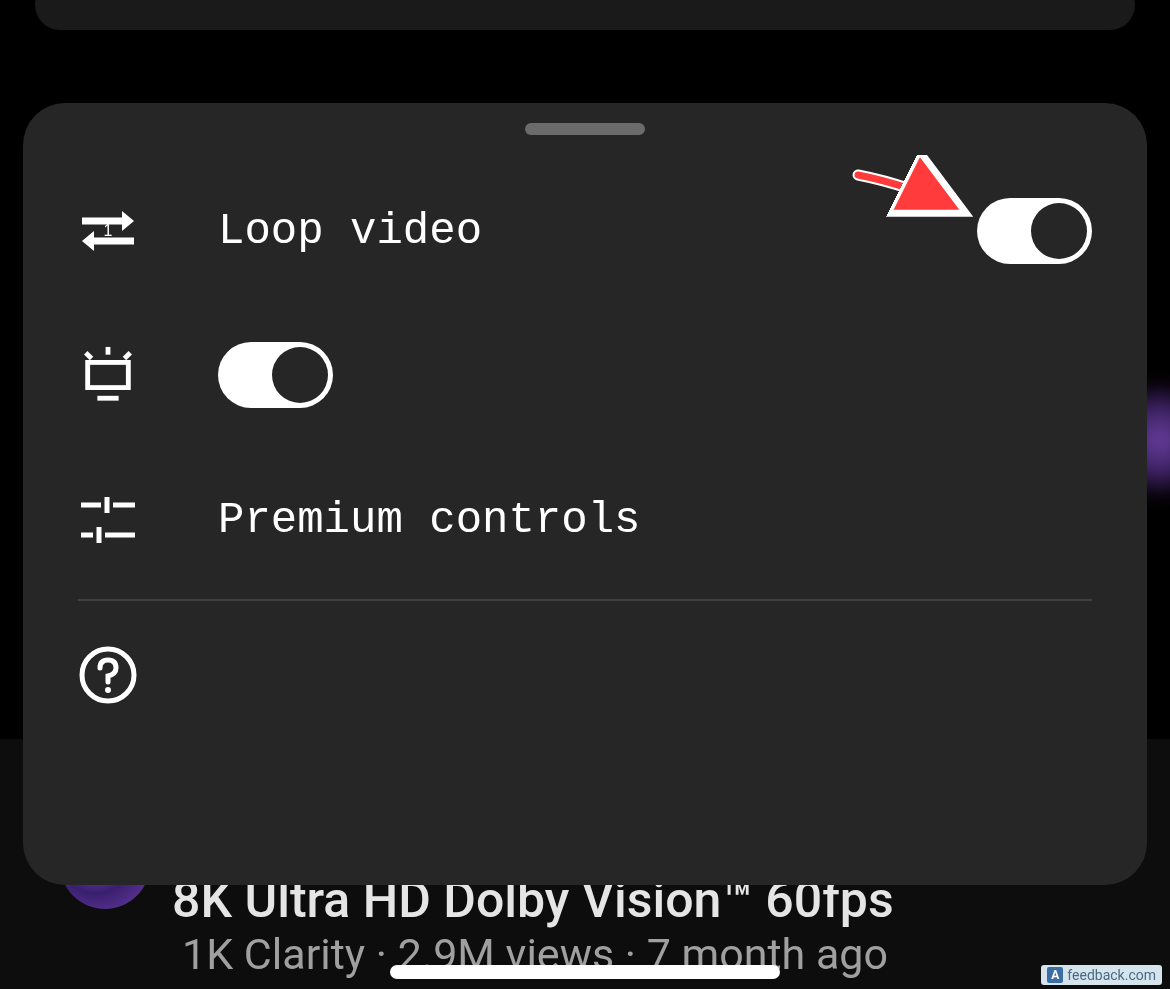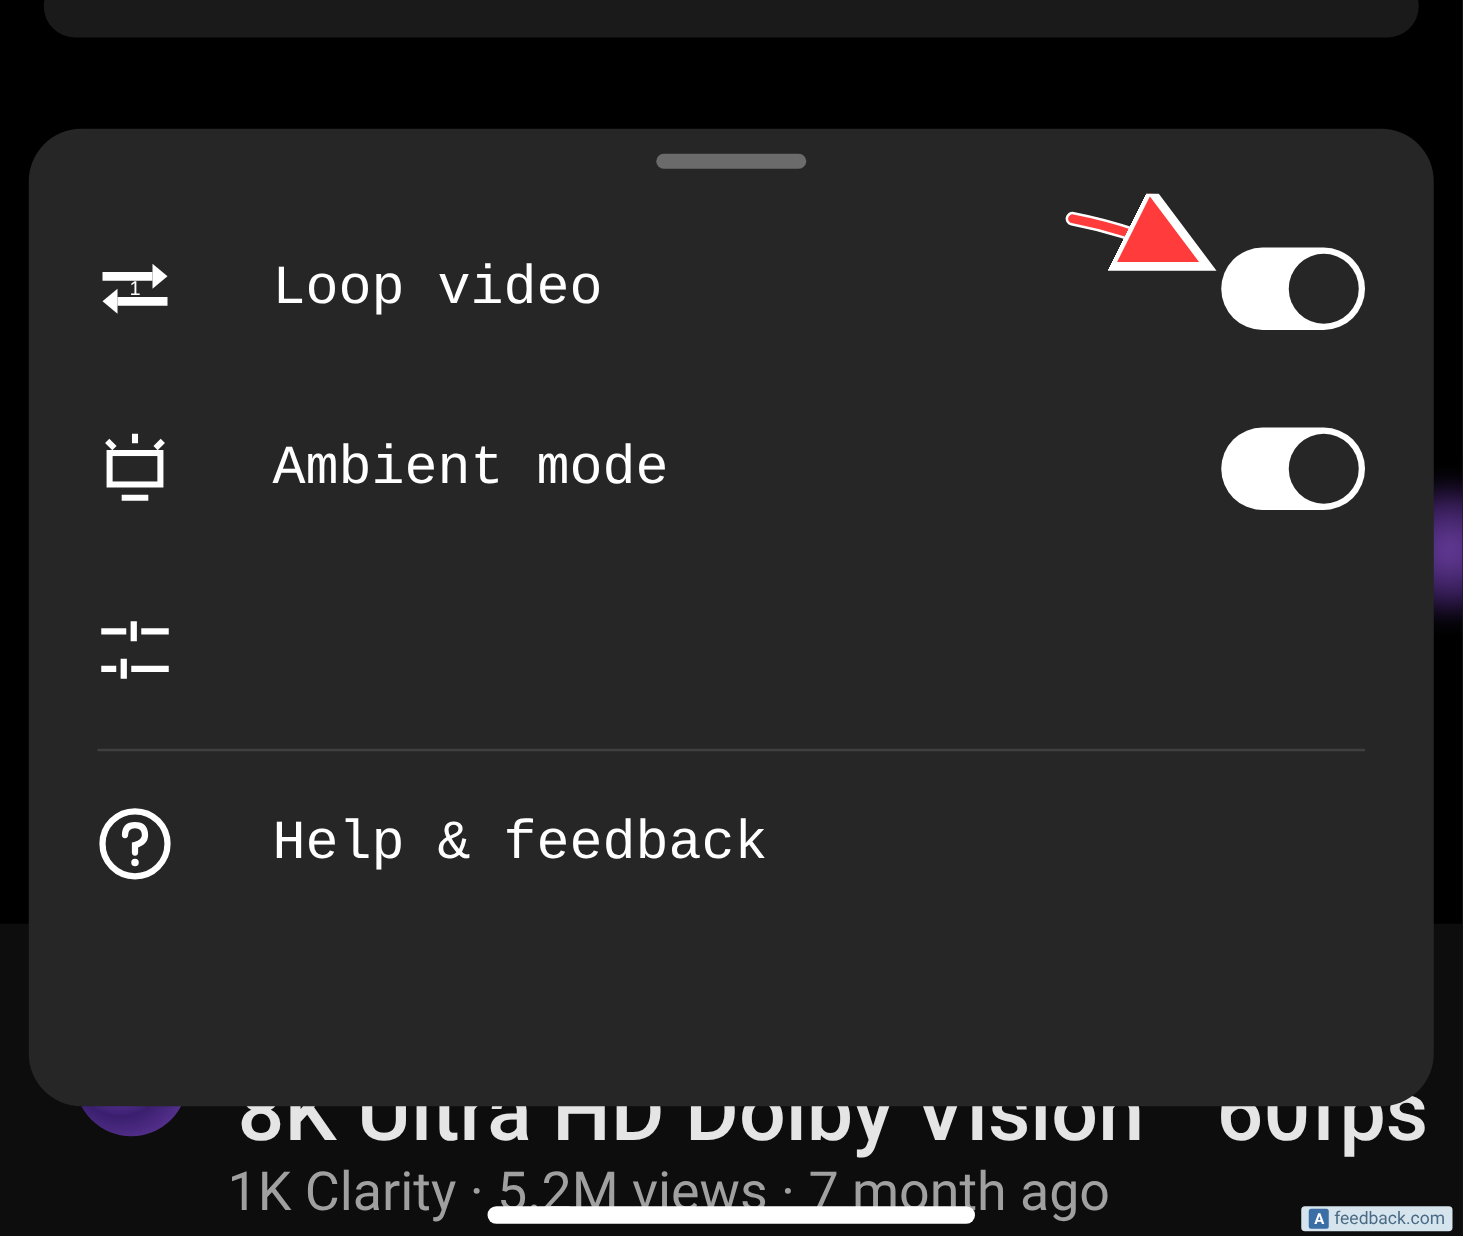--- a/index.html
+++ b/index.html
@@ -24,23 +24,23 @@
       position: absolute;
       bottom: 0;
       left: 0;
       right: 0;
       height: 250px;
       background: #0d0d0d;
     }
     .video-title {
       position: absolute;
       bottom: 60px;
-      left: 190px;
+      left: 172px;
       color: #e5e5e5;
-      font-size: 66px;
+      font-size: 50px;
       font-weight: 500;
       white-space: nowrap;
     }
     .video-meta {
       position: absolute;
       bottom: 10px;
       left: 182px;
       color: #a0a0a0;
       font-size: 43px;
       white-space: nowrap;
@@ -174,21 +174,21 @@
 </head>
 <body>
 
 <div class="top-placeholder"></div>
 <div class="bg-glow"></div>
 <div class="bottom-bg"></div>
 
 <div class="channel-avatar"></div>
 <div class="video-title">8K Ultra HD Dolby Vision™ 60fps</div>
 <div class="video-meta">
-  <span>1K Clarity</span><span> · </span><span>5.2M views</span><span> · </span><span>7 month ago</span>
+  <span>1K Clarity</span><span> · </span><span>2.9M views</span><span> · </span><span>7 month ago</span>
 </div>
 
 <div class="sheet">
   <div class="drag-handle"></div>
 
   <div class="menu-row">
     <div class="icon-wrap">
       <svg width="60" height="56" viewBox="0 0 60 56">
         <g fill="none" stroke="#fff" stroke-width="7" stroke-linecap="butt">
           <path d="M 4 18 L 44 18"></path>
@@ -210,53 +210,52 @@
       <svg width="62" height="62" viewBox="0 0 62 62">
         <g stroke="#fff" stroke-width="5" fill="none">
           <rect x="10" y="18" width="42" height="26"></rect>
           <line x1="20" y1="55" x2="42" y2="55"></line>
           <line x1="8" y1="8" x2="14" y2="14"></line>
           <line x1="31" y1="2" x2="31" y2="10"></line>
           <line x1="54" y1="8" x2="48" y2="14"></line>
         </g>
       </svg>
     </div>
-    <div class="menu-label">Ambient mode</div>
     <div class="toggle">
       <div class="toggle-knob"></div>
     </div>
   </div>
 
 
   <div class="menu-row premium-row">
     <div class="icon-wrap">
       <svg width="58" height="50" viewBox="0 0 58 50">
         <g stroke="#fff" stroke-width="5" stroke-linecap="butt">
           <line x1="2" y1="10" x2="22" y2="10"></line>
           <line x1="34" y1="10" x2="56" y2="10"></line>
           <line x1="28" y1="2" x2="28" y2="18"></line>
           <line x1="2" y1="40" x2="14" y2="40"></line>
           <line x1="26" y1="40" x2="56" y2="40"></line>
           <line x1="20" y1="32" x2="20" y2="48"></line>
         </g>
       </svg>
     </div>
+    <div class="menu-label">Premium controls</div>
   </div>
 
   <div class="divider"></div>
 
   <div class="menu-row help-row">
     <div class="icon-wrap">
       <svg width="58" height="58" viewBox="0 0 58 58">
         <circle cx="29" cy="29" r="26" fill="none" stroke="#fff" stroke-width="5"></circle>
         <path d="M 21 22 Q 21 14 29 14 Q 37 14 37 22 Q 37 28 29 30 L 29 36" fill="none" stroke="#fff" stroke-width="5" stroke-linecap="round"></path>
         <circle cx="29" cy="44" r="3" fill="#fff"></circle>
       </svg>
     </div>
-    <div class="menu-label">Help &amp; feedback</div>
   </div>
 </div>
 
 <svg class="annotation-arrow" width="130" height="90" viewBox="0 0 130 90">
   <defs>
     <marker id="arrowhead" markerWidth="12" markerHeight="12" refX="9" refY="5" orient="auto">
       <path d="M 0 0 L 10 5 L 0 10 Z" fill="#ff3b3b" stroke="#fff" stroke-width="1"></path>
     </marker>
   </defs>
   <path d="M 8 20 Q 60 30 110 55" fill="none" stroke="#fff" stroke-width="11" stroke-linecap="round"></path>

